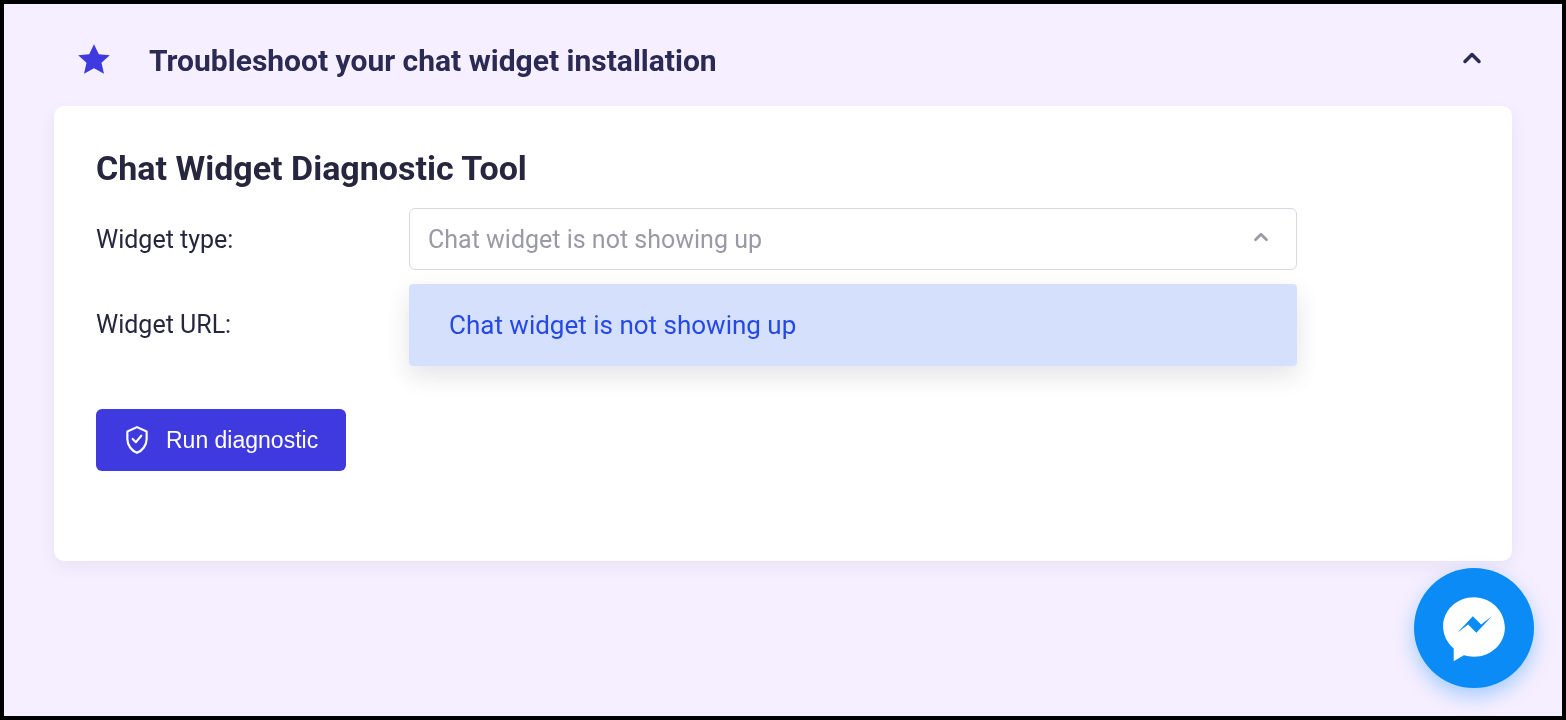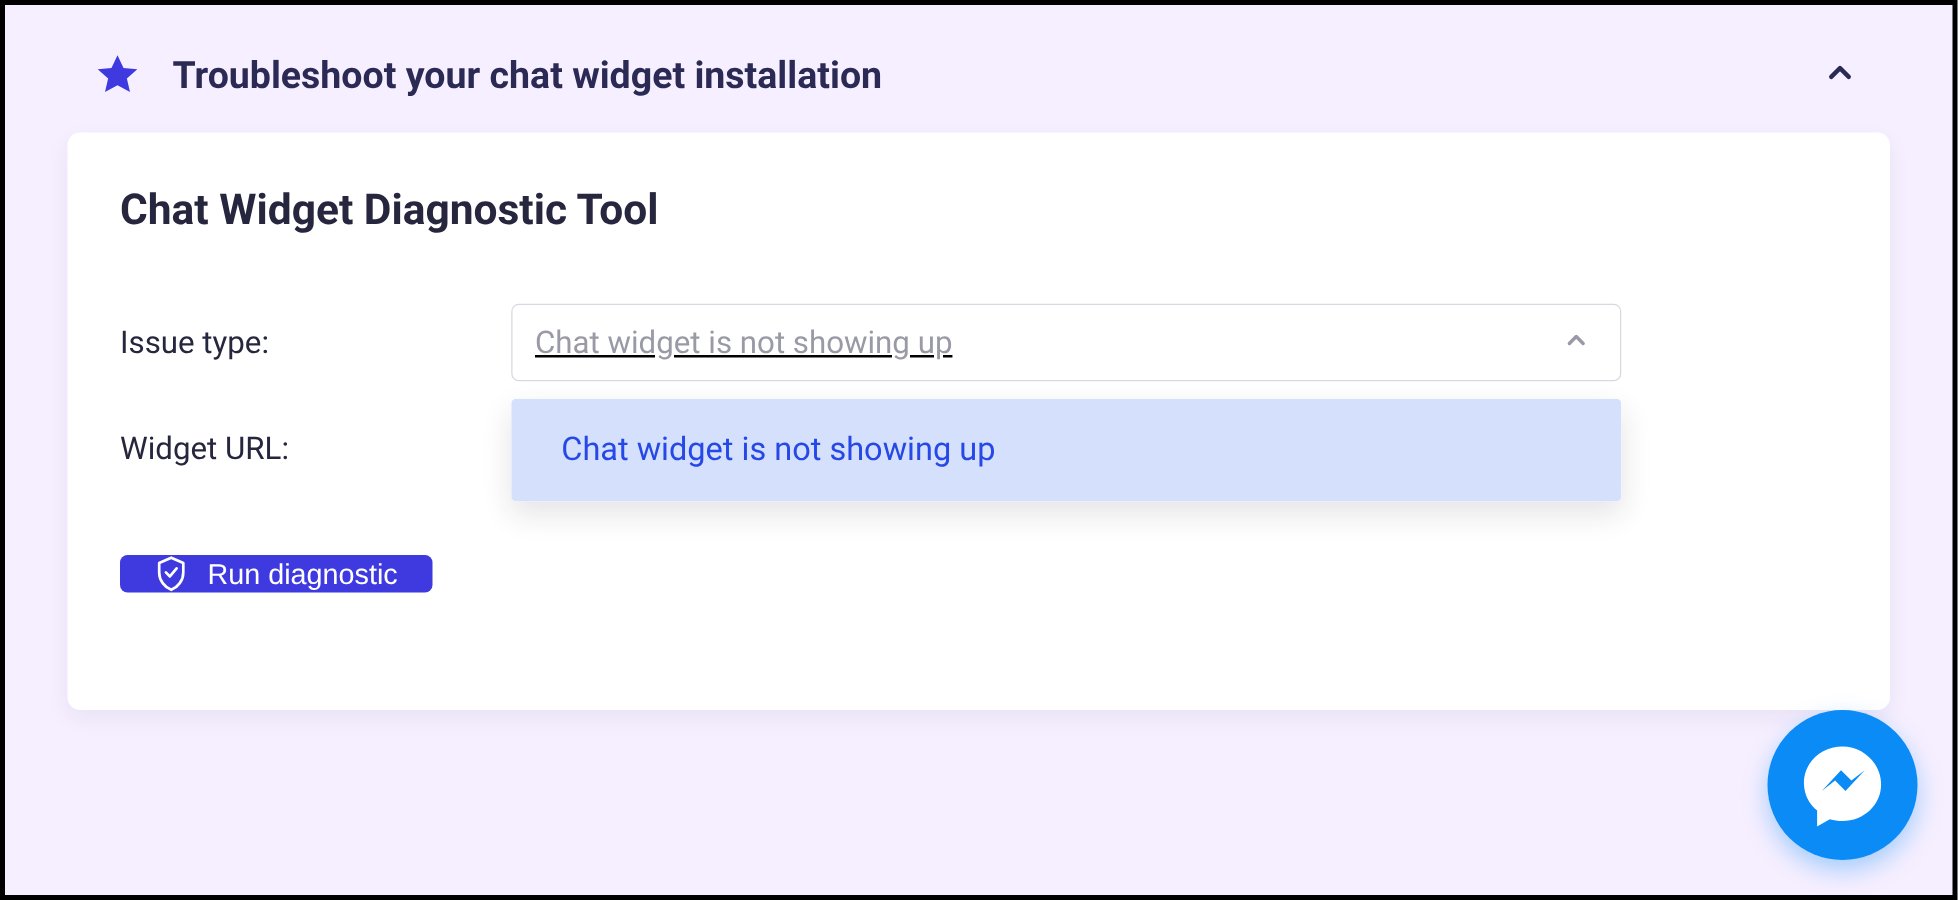--- a/index.html
+++ b/index.html
@@ -14,21 +14,21 @@
   }
   .header-row {
     display: flex;
     align-items: center;
     justify-content: space-between;
     padding: 34px 70px 0 70px;
   }
   .header-left {
     display: flex;
     align-items: center;
-    gap: 24px;
+    gap: 35px;
   }
   .star-icon svg { display: block; }
   .header-title {
     font-size: 30px;
     font-weight: 700;
     color: #2b2a55;
   }
   .collapse-chevron {
     color: #2b2a55;
     cursor: pointer;
@@ -39,36 +39,35 @@
     border-radius: 10px;
     margin: 24px 50px 0 50px;
     padding: 42px 42px 90px 42px;
     box-shadow: 0 6px 18px rgba(40,40,80,0.06);
     position: relative;
   }
   .card-title {
     font-size: 34px;
     font-weight: 700;
     color: #26263e;
-    margin-bottom: 55px;
+    margin-bottom: 20px;
   }
   .form-row {
     display: flex;
     align-items: center;
     margin-bottom: 40px;
   }
   .form-label {
     width: 313px;
     font-size: 25px;
     color: #26263e;
   }
   .select-wrap {
     position: relative;
     flex: 0 0 888px;
-    text-decoration: underline;
   }
   .select-box {
     width: 100%;
     height: 62px;
     border: 1px solid #d8d8e0;
     border-radius: 6px;
     background: #fff;
     display: flex;
     align-items: center;
     justify-content: space-between;
@@ -102,21 +101,21 @@
     color: #2548e6;
   }
   .run-button {
     display: inline-flex;
     align-items: center;
     gap: 16px;
     background: #3f3ae0;
     color: #fff;
     border: none;
     border-radius: 6px;
-    padding: 0 28px;
+    padding: 16px 28px;
     font-size: 23px;
     font-weight: 500;
     cursor: pointer;
     margin-top: 30px;
   }
   .run-button svg { display: block; }
   .fab {
     position: absolute;
     right: 28px;
     bottom: 28px;
@@ -152,21 +151,21 @@
     <svg width="28" height="28" viewBox="0 0 24 24" fill="none" stroke="#2b2a55" stroke-width="3" stroke-linecap="round" stroke-linejoin="round">
         <polyline points="6 15 12 9 18 15"></polyline>
       </svg>
   </div>
 </div>
 
 <div class="card">
   <div class="card-title">Chat Widget Diagnostic Tool</div>
 
   <div class="form-row">
-    <div class="form-label">Issue type:</div>
+    <div class="form-label">Widget type:</div>
     <div class="select-wrap">
       <div class="select-box">
         <span class="select-value">Chat widget is not showing up</span>
         <span class="select-chevron">
           <svg width="22" height="22" viewBox="0 0 24 24" fill="none" stroke="#9a9aa6" stroke-width="3" stroke-linecap="round" stroke-linejoin="round">
               <polyline points="6 15 12 9 18 15"></polyline>
             </svg>
         </span>
       </div>
       <div class="dropdown">

